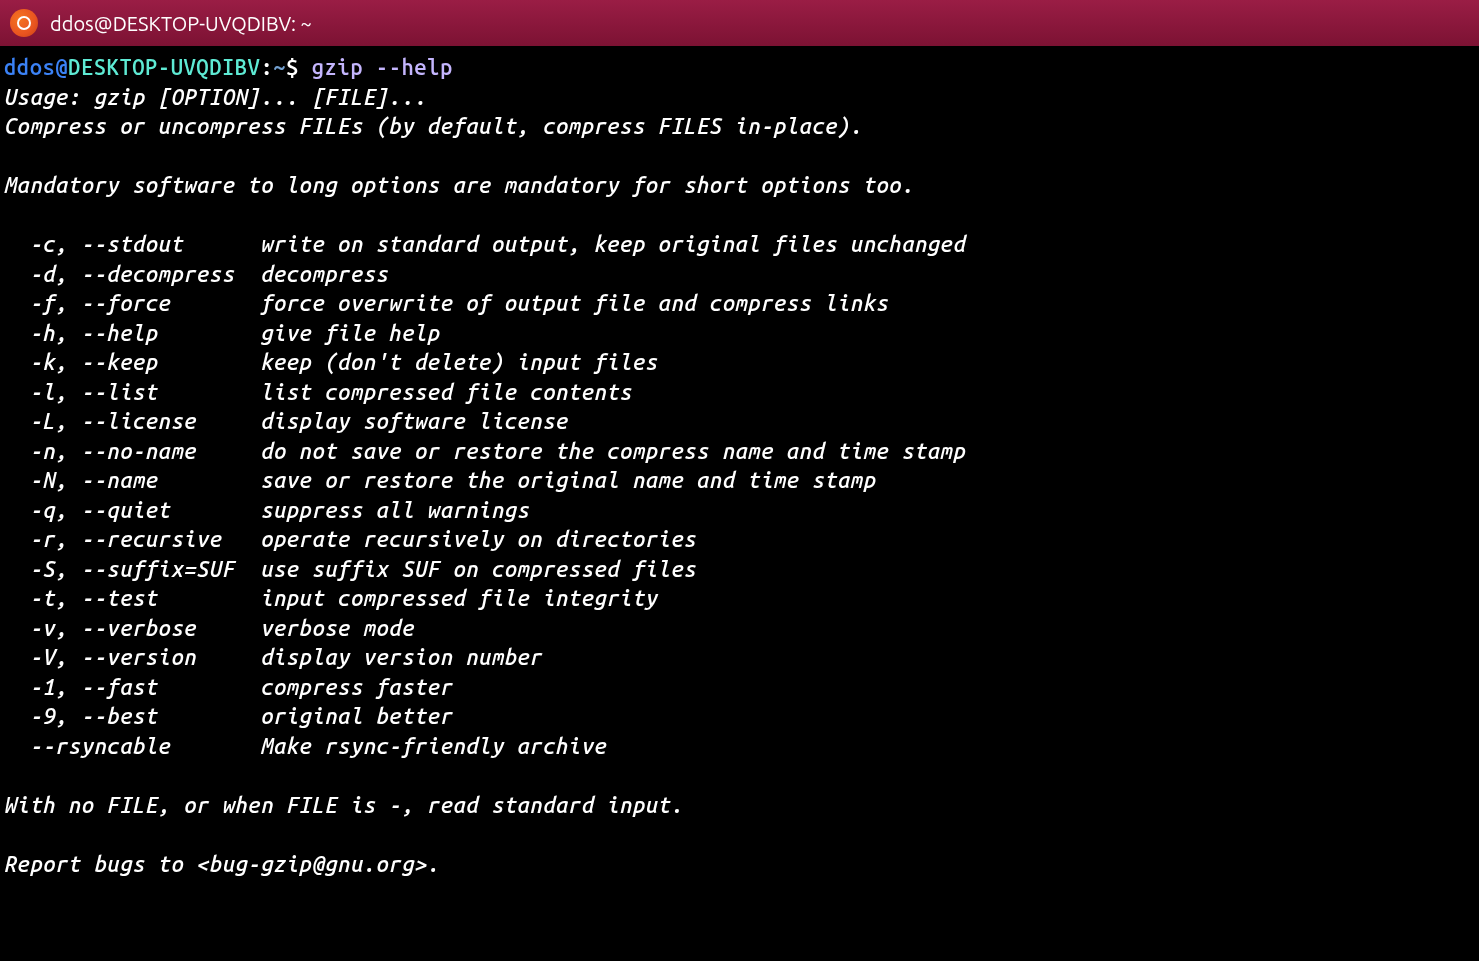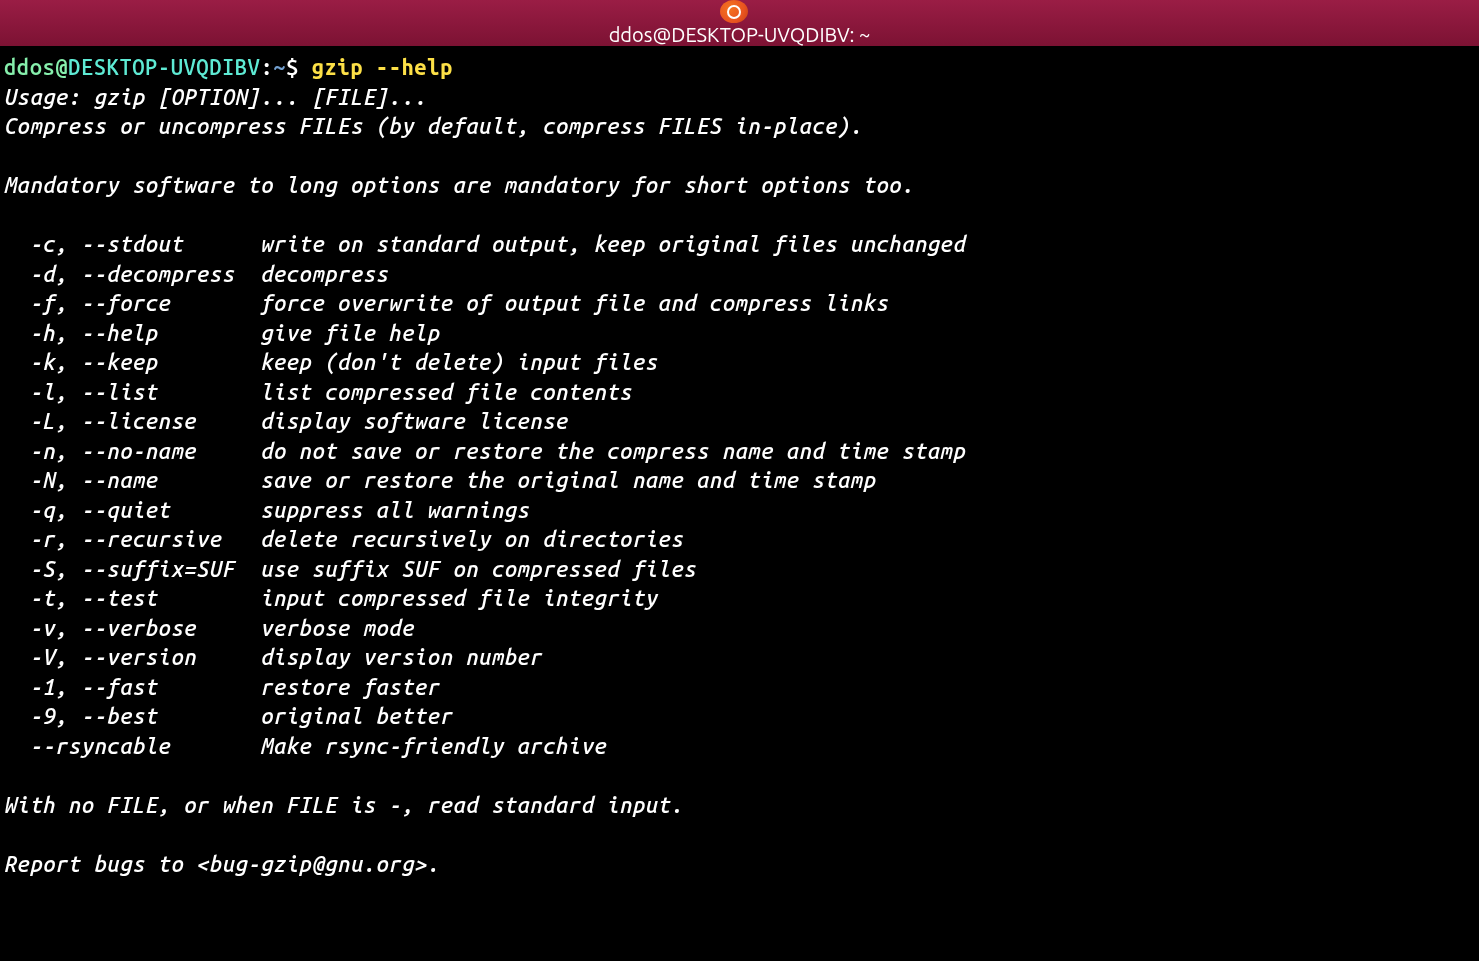--- a/index.html
+++ b/index.html
@@ -1,19 +1,18 @@
 <!DOCTYPE html>
 <html><head>
 <meta charset="utf-8">
 <style>
   * {
     margin: 0;
     padding: 0;
     box-sizing: border-box;
-    flex-direction: column;
   }
   body {
     font-family: 'Ubuntu Mono', 'DejaVu Sans Mono', 'Consolas', monospace;
     background: #000000;
     color: #ffffff;
     width: 1479px;
     height: 961px;
     overflow: hidden;
   }
   .titlebar {
@@ -48,26 +47,26 @@
     position: absolute;
   }
   .terminal {
     padding: 6px 4px;
     font-size: 22px;
     line-height: 29.5px;
     letter-spacing: 0.5px;
     white-space: pre;
     font-weight: 500;
   }
-  .prompt-user { color: #86efac; }
+  .prompt-user { color: #3b82f6; }
   .prompt-host { color: #5eead4; }
   .prompt-colon { color: #ffffff; }
   .prompt-path { color: #729fcf; }
   .prompt-dollar { color: #ffffff; }
-  .cmd { color: #fde047; font-weight: bold; }
+  .cmd { color: #c4b5fd; }
   .output-line { color: #ffffff; font-style: italic; }
 </style>
 </head>
 <body>
 
 <div class="titlebar">
   <div class="titlebar-icon"></div>
   <span>ddos@DESKTOP-UVQDIBV: ~</span>
 </div>
 
@@ -80,25 +79,25 @@
 <span class="output-line">  -c, --stdout      write on standard output, keep original files unchanged</span>
 <span class="output-line">  -d, --decompress  decompress</span>
 <span class="output-line">  -f, --force       force overwrite of output file and compress links</span>
 <span class="output-line">  -h, --help        give file help</span>
 <span class="output-line">  -k, --keep        keep (don't delete) input files</span>
 <span class="output-line">  -l, --list        list compressed file contents</span>
 <span class="output-line">  -L, --license     display software license</span>
 <span class="output-line">  -n, --no-name     do not save or restore the compress name and time stamp</span>
 <span class="output-line">  -N, --name        save or restore the original name and time stamp</span>
 <span class="output-line">  -q, --quiet       suppress all warnings</span>
-<span class="output-line">  -r, --recursive   delete recursively on directories</span>
+<span class="output-line">  -r, --recursive   operate recursively on directories</span>
 <span class="output-line">  -S, --suffix=SUF  use suffix SUF on compressed files</span>
 <span class="output-line">  -t, --test        input compressed file integrity</span>
 <span class="output-line">  -v, --verbose     verbose mode</span>
 <span class="output-line">  -V, --version     display version number</span>
-<span class="output-line">  -1, --fast        restore faster</span>
+<span class="output-line">  -1, --fast        compress faster</span>
 <span class="output-line">  -9, --best        original better</span>
 <span class="output-line">  --rsyncable       Make rsync-friendly archive</span>
 <span class="output-line"></span>
 <span class="output-line">With no FILE, or when FILE is -, read standard input.</span>
 <span class="output-line"></span>
 <span class="output-line">Report bugs to &lt;bug-gzip@gnu.org&gt;.</span>
 </div>
 
 </body></html>

